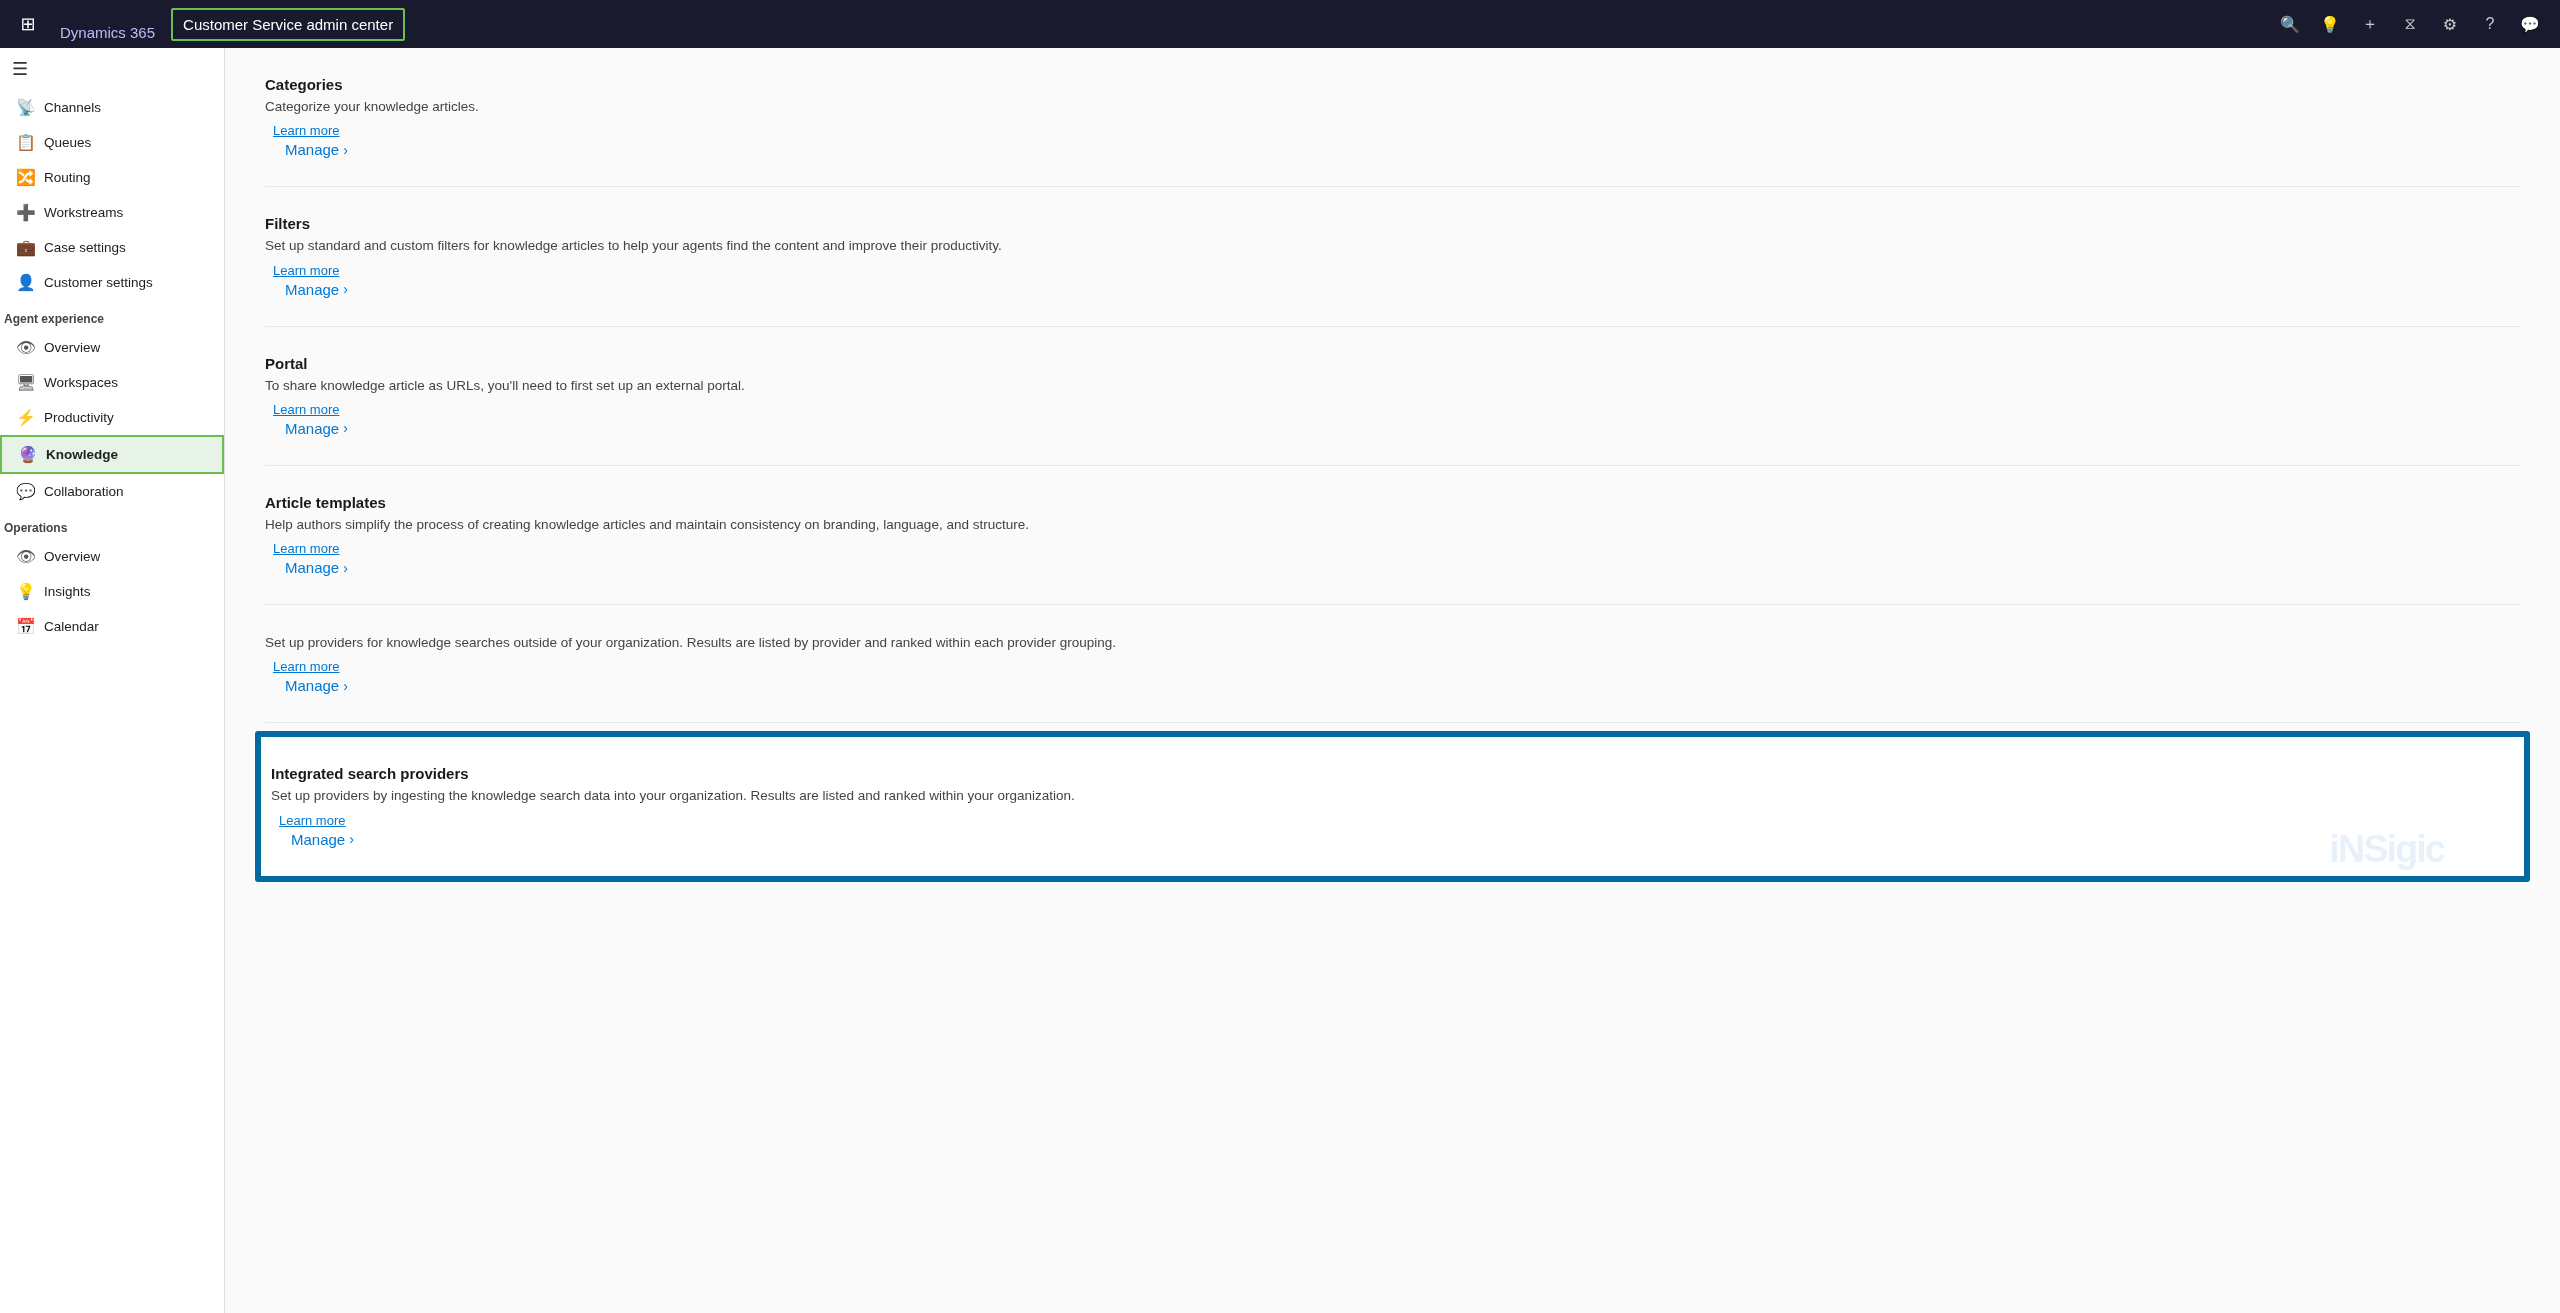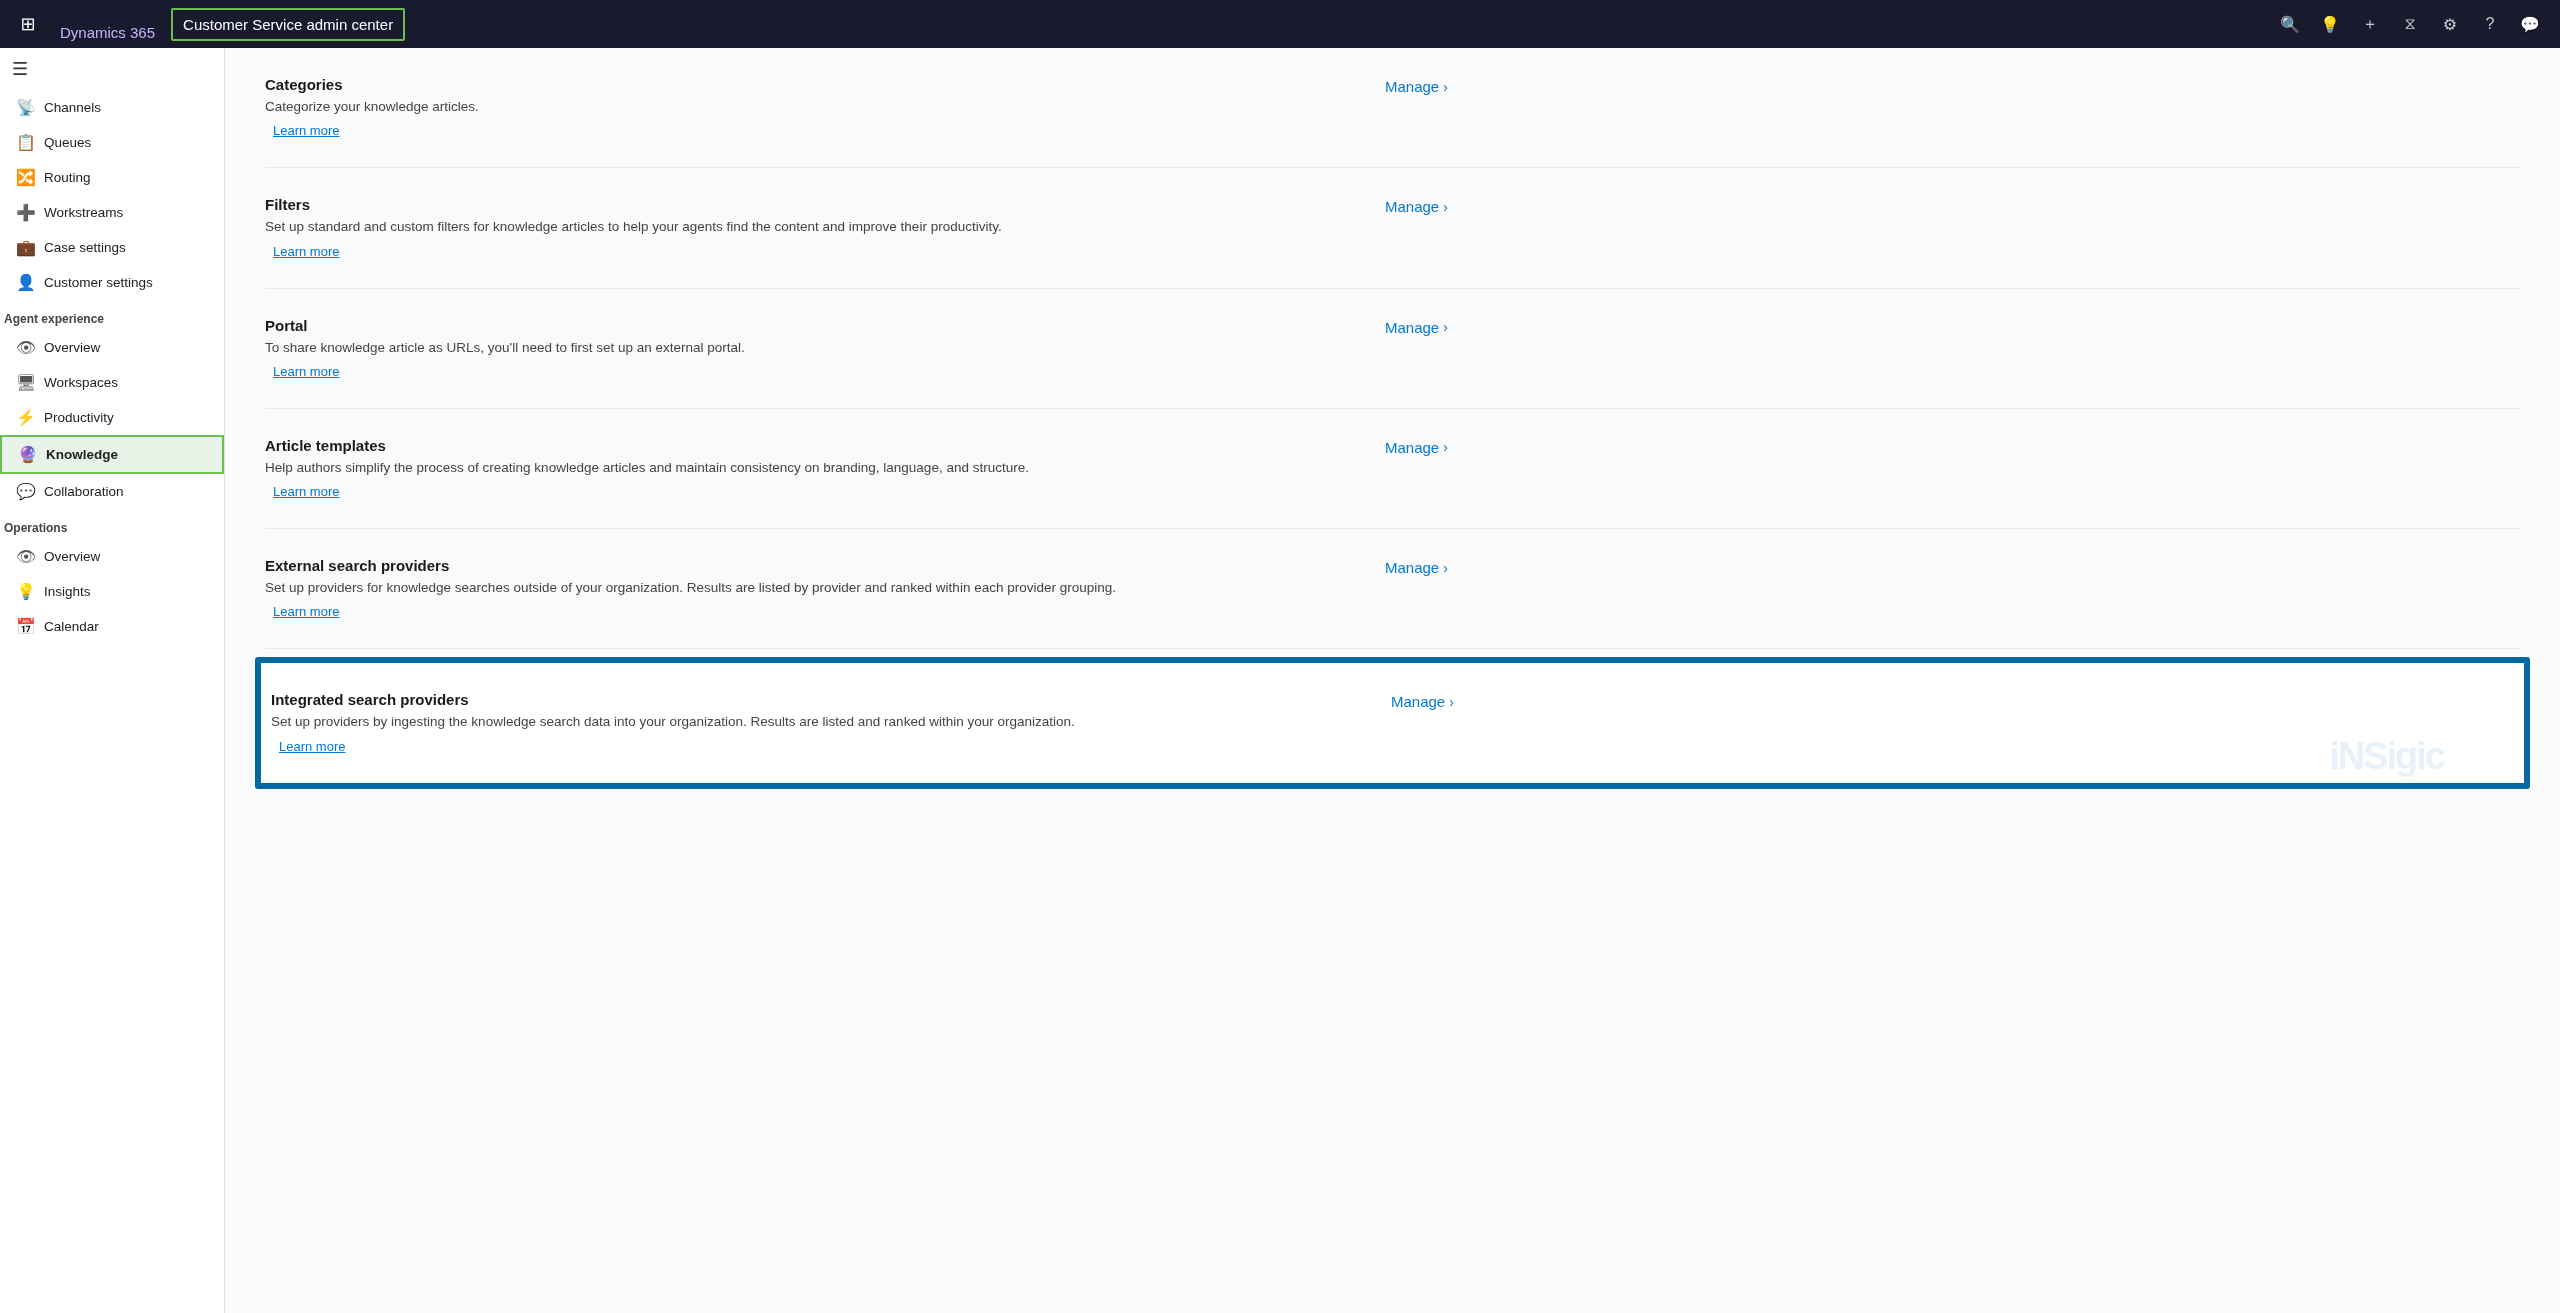--- a/index.html
+++ b/index.html
@@ -110,22 +110,24 @@
       background: #fafafa;
       padding: 0 40px 40px 40px;
     }
     .content::-webkit-scrollbar { width: 8px; }
     .content::-webkit-scrollbar-thumb { background: #ccc; border-radius: 4px; }
 
     
     .settings-row {
       display: flex;
       align-items: flex-start;
+      justify-content: space-between;
       padding: 28px 0;
       border-bottom: 1px solid #e8e8e8;
+      flex-direction: column;
     }
     .settings-row.highlighted {
       border: 6px solid #0369a1;
       margin: 0 -10px;
       padding: 28px 10px;
       background: #fff;
       border-radius: 3px;
     }
     .settings-row-content { flex: 1; max-width: 1100px; }
     .settings-row-title {
@@ -309,21 +311,20 @@
         <a class="settings-row-link">Learn more</a>
       </div>
       <div class="manage-btn">
         <span>Manage</span>
         <span class="manage-chevron">›</span>
       </div>
     </div>
 
     <div class="settings-row">
       <div class="settings-row-content">
-        <div class="settings-row-title">External search providers</div>
         <div class="settings-row-desc">Set up providers for knowledge searches outside of your organization. Results are listed by provider and ranked within each provider grouping.</div>
         <a class="settings-row-link">Learn more</a>
       </div>
       <div class="manage-btn">
         <span>Manage</span>
         <span class="manage-chevron">›</span>
       </div>
     </div>
 
     <div class="settings-row highlighted" style="position:relative; margin-top: 8px;">

